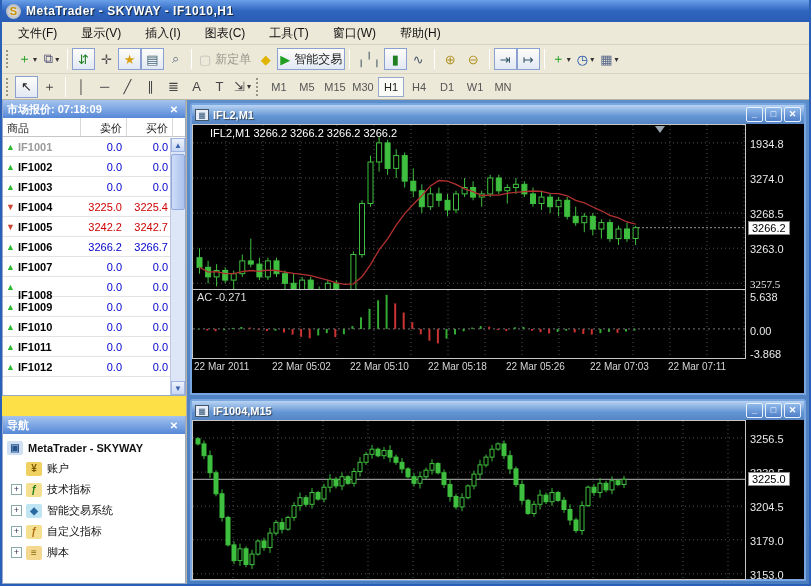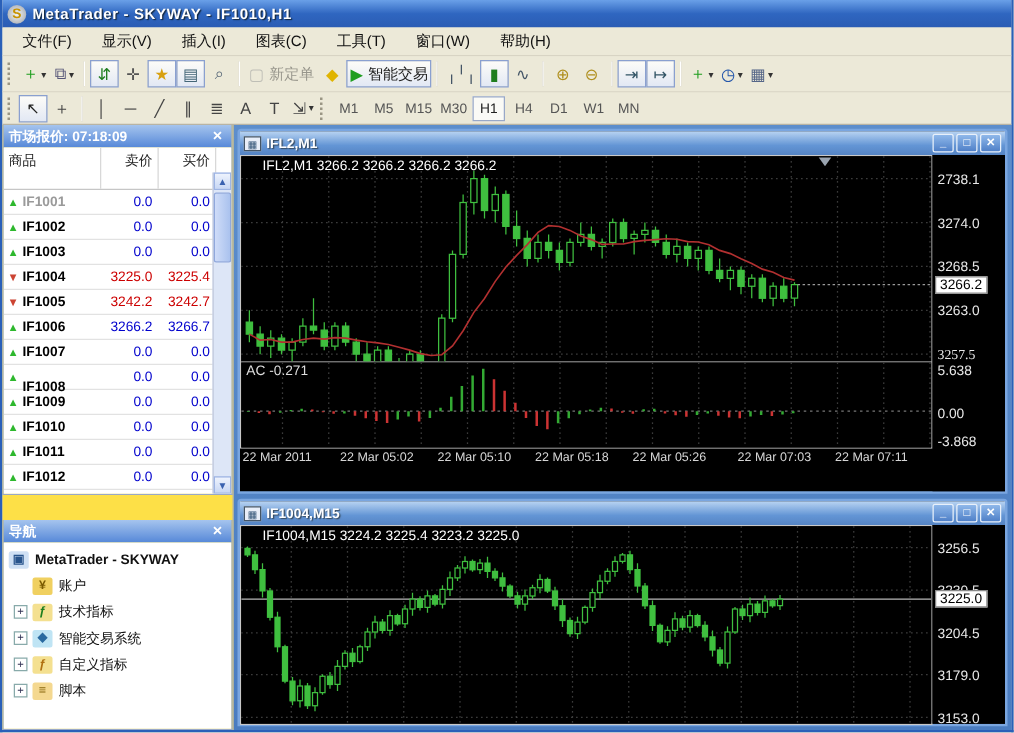--- a/index.html
+++ b/index.html
@@ -32,21 +32,21 @@
 
   
   .main { flex:1; display:flex; min-height:0; }
   .left { width:185px; flex:0 0 auto; display:flex; flex-direction:column; background:#fde047; border-right:1px solid #b8b4a4; }
   .panel-title { height:18px; background:linear-gradient(180deg,#a5c4ee,#5688d8); color:#fff; font-size:11px; font-weight:bold; display:flex; align-items:center; padding:0 4px; }
   .panel-title .x { margin-left:auto; width:14px; text-align:center; color:#fff; font-size:10px; cursor:default; }
 
   
   .mw { height:296px; display:flex; flex-direction:column; border:1px solid #98a8c8; border-top:none; }
   .mw-table { flex:1; background:#fff; position:relative; overflow:hidden; }
-  .mw-head { display:flex; height:34px; border-bottom:1px solid #c6c6c6; background:#fff; font-size:11px; color:#222; }
+  .mw-head { display:flex; height:19px; border-bottom:1px solid #c6c6c6; background:#fff; font-size:11px; color:#222; }
   .mw-head span { padding:3px 4px; border-right:1px solid #d8d8d8; }
   .mw-row { display:flex; height:20px; border-bottom:1px solid #e2e2e2; font-size:11px; align-items:center; }
   .c-sym { width:78px; display:flex; align-items:center; padding-left:3px; }
   .c-bid,.c-ask { width:46px; text-align:right; padding-right:5px; }
   .h-sym{ width:78px;} .h-bid,.h-ask{ width:46px; text-align:right;}
   .arr { font-size:9px; width:12px; }
   .mw-sb { position:absolute; right:0; top:20px; bottom:0; width:15px; background:#dde6f7; border-left:1px solid #c0c8dc; display:flex; flex-direction:column; }
   .sb-btn { height:14px; background:linear-gradient(#eef3fd,#c8d7f4); border:1px solid #9db4e4; color:#3a62b0; font-size:8px; text-align:center; line-height:13px; }
   .sb-thumb { height:56px; margin-top:2px; background:linear-gradient(90deg,#cfdcf8,#aac2ee); border:1px solid #90a8dc; border-radius:2px; }
   .sb-spacer { flex:1; }
@@ -607,21 +607,21 @@
                 <span class="time-lab" style="left: 2px;">22 Mar 2011</span>
                 <span class="time-lab" style="left: 80px;">22 Mar 05:02</span>
                 <span class="time-lab" style="left: 158px;">22 Mar 05:10</span>
                 <span class="time-lab" style="left: 236px;">22 Mar 05:18</span>
                 <span class="time-lab" style="left: 314px;">22 Mar 05:26</span>
                 <span class="time-lab" style="left: 398px;">22 Mar 07:03</span>
                 <span class="time-lab" style="left: 476px;">22 Mar 07:11</span>
               </div>
             </div>
             <div class="axis-col">
-              <span class="axis-lab" style="top: 13.8677px;">2738.1</span>
+              <span class="axis-lab" style="top: 13.8677px;">1934.8</span>
               <span class="axis-lab" style="top: 48.965px;">3274.0</span>
               <span class="axis-lab" style="top: 84.0623px;">3268.5</span>
               <span class="axis-lab" style="top: 119.16px;">3263.0</span>
               <span class="axis-lab" style="top: 154.257px; font-family: Liberation Serif, serif;">3257.5</span>
               <span class="axis-cur" style="top: 96.7393px;">3266.2</span>
               <span class="axis-lab" style="top: 166.626px;">5.638</span>
               <span class="axis-lab" style="top: 200.857px;">0.00</span>
               <span class="axis-lab" style="top: 224.341px;">-3.868</span>
             </div>
           </div>
@@ -797,21 +797,20 @@
                     <rect x="405.0" y="62.3" width="4" height="9.2" fill="#000000" stroke="#3fbf3f" stroke-width="1"></rect>
                     <line x1="413.0" y1="59.8" x2="413.0" y2="71.3" stroke="#3fbf3f" stroke-width="1"></line>
                     <rect x="411.0" y="62.3" width="4" height="6.6" fill="#3fbf3f" stroke="#3fbf3f" stroke-width="1"></rect>
                     <line x1="419.0" y1="55.3" x2="419.0" y2="73.2" stroke="#3fbf3f" stroke-width="1"></line>
                     <rect x="417.0" y="59.7" width="4" height="9.2" fill="#000000" stroke="#3fbf3f" stroke-width="1"></rect>
                     <line x1="425.0" y1="58.1" x2="425.0" y2="65.2" stroke="#3fbf3f" stroke-width="1"></line>
                     <rect x="423.0" y="59.7" width="4" height="3.9" fill="#3fbf3f" stroke="#3fbf3f" stroke-width="1"></rect>
                     <line x1="431.0" y1="54.9" x2="431.0" y2="67.0" stroke="#3fbf3f" stroke-width="1"></line>
                     <rect x="429.0" y="58.3" width="4" height="5.2" fill="#000000" stroke="#3fbf3f" stroke-width="1"></rect>
                   </svg>
-                  <span class="ohlc-lab">IF1004,M15 3224.2 3225.4 3223.2 3225.0</span>
                 </div>
               </div>
             </div>
             <div class="axis-col">
               <span class="axis-lab" style="top: 13.0456px;">3256.5</span>
               <span class="axis-lab" style="top: 47.1369px;">3230.5</span>
               <span class="axis-lab" style="top: 81.2282px;">3204.5</span>
               <span class="axis-lab" style="top: 114.664px;">3179.0</span>
               <span class="axis-lab" style="top: 148.755px;">3153.0</span>
               <span class="axis-cur" style="top: 52.3485px;">3225.0</span>

